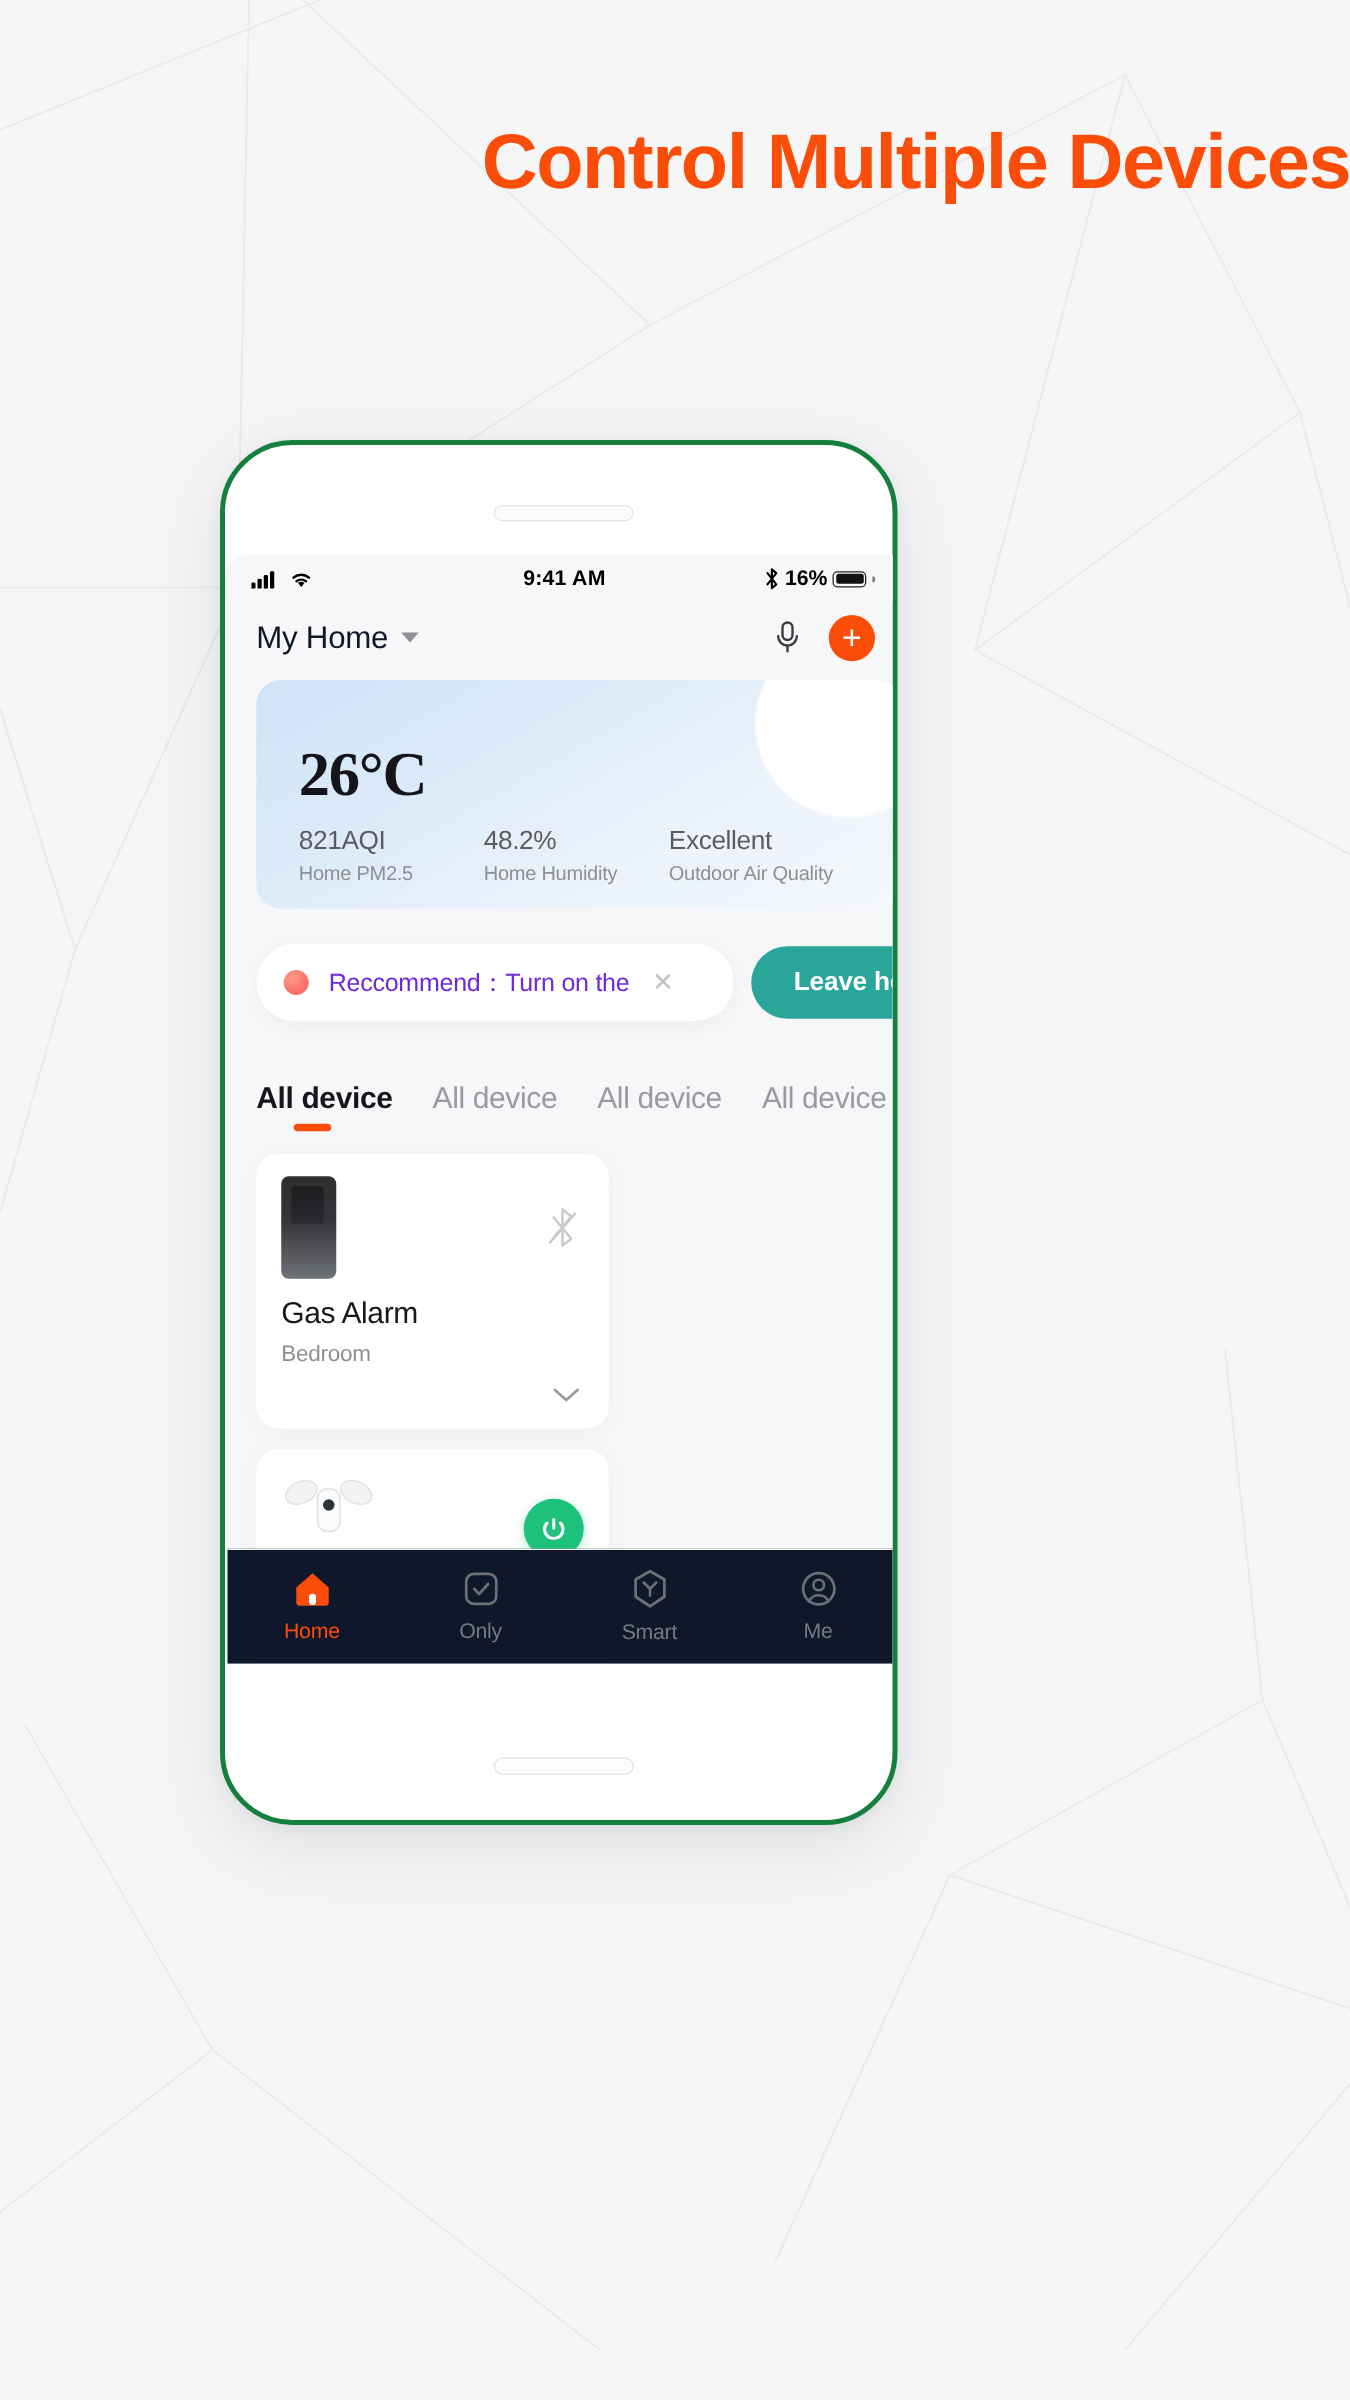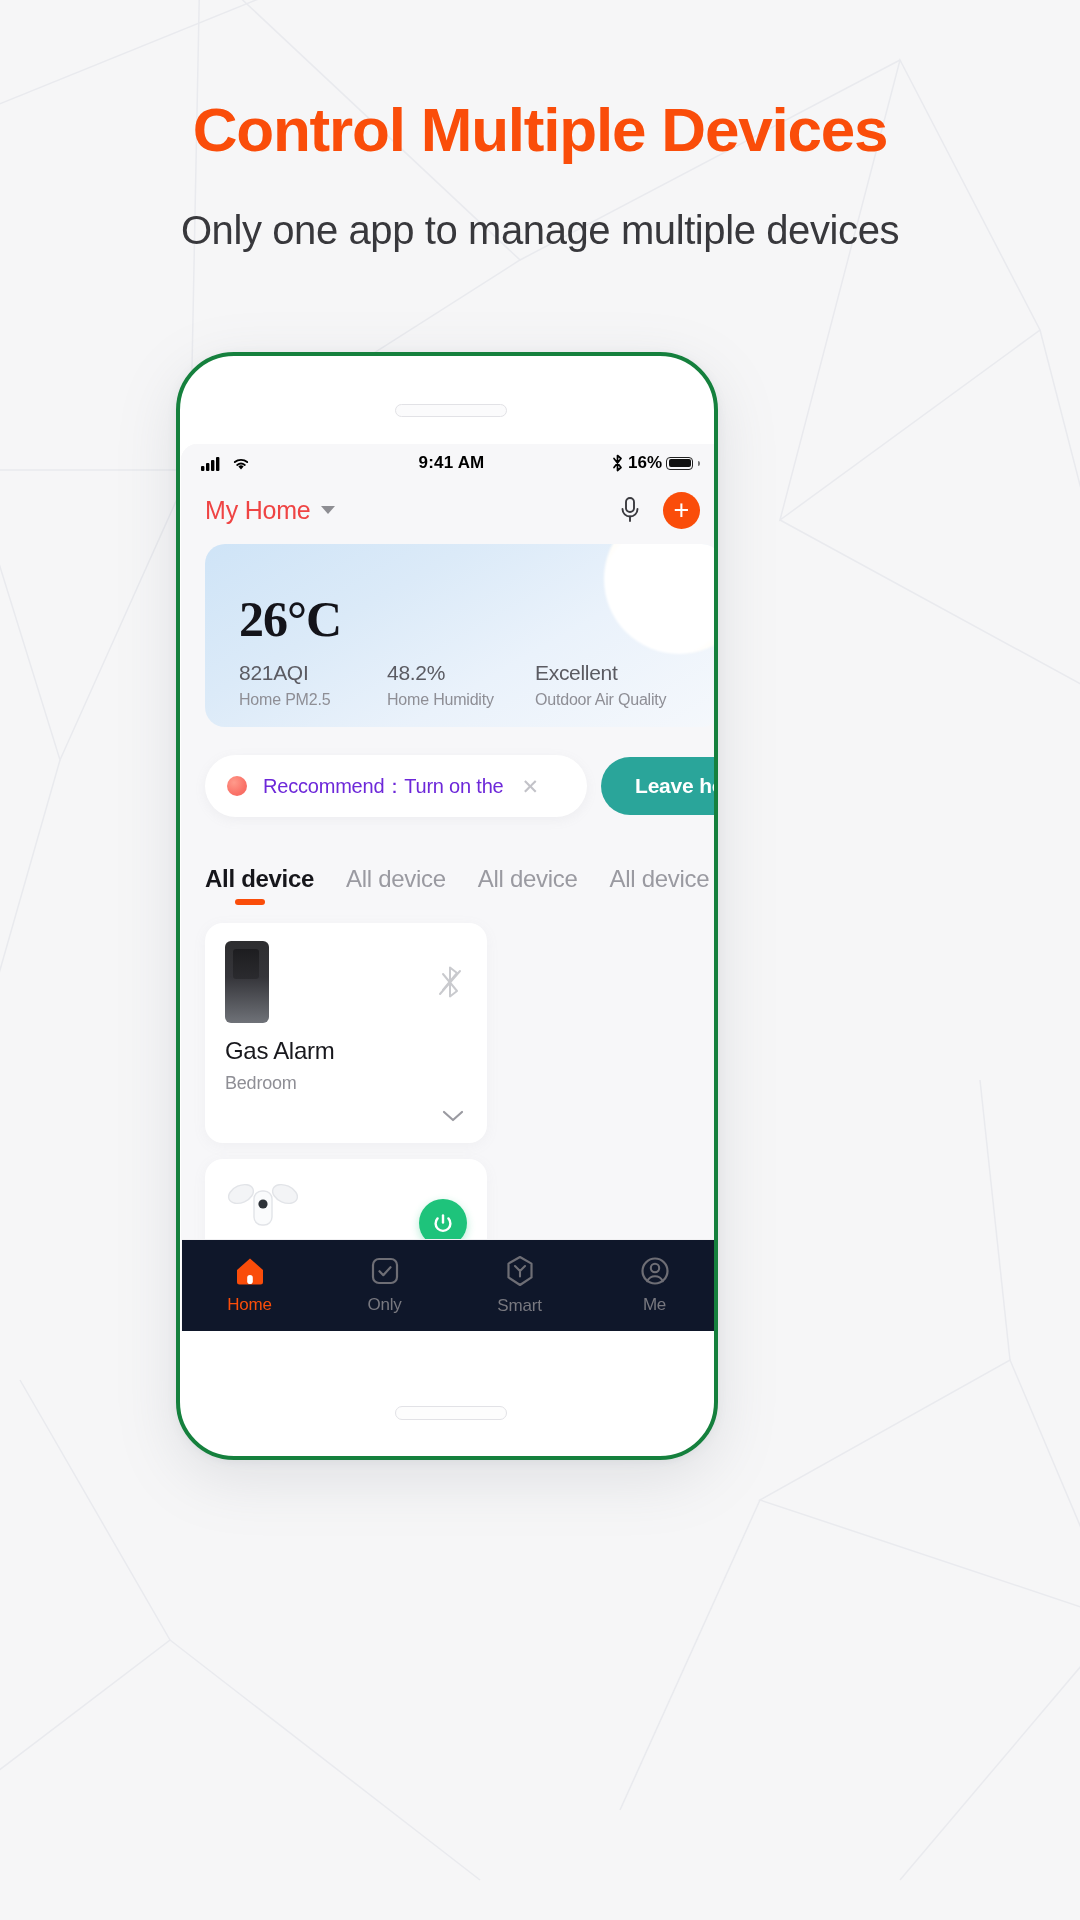--- a/index.html
+++ b/index.html
@@ -8,21 +8,21 @@
     font-family:"Liberation Sans", sans-serif;
     background:#f6f6f7;
     overflow:hidden;
     position:relative;
   }
 
   
   .bg-art { position:absolute; inset:0; z-index:0; pointer-events:none; }
 
   
-  .promo { position:absolute; top:0; left:0; width:1080px; z-index:2; text-align:center; }
+  .promo { position:absolute; top:0; left:0; width:1080px; z-index:2; text-align:right; }
   .promo-title {
     margin-top:96px;
     font-size:62px;
     font-weight:bold;
     letter-spacing:-1.2px;
     color:#fa4d0a;
     line-height:1.1;
   }
   .promo-sub {
     margin-top:44px;
@@ -84,21 +84,21 @@
               font-size:17px; font-weight:600; }
   .battery { width:27px; height:13px; border:1.6px solid #222; border-radius:4px; padding:1.5px; }
   .battery i { display:block; height:100%; width:100%; background:#111; border-radius:2px; }
   .batt-tip { width:2px; height:5px; background:#777; border-radius:0 2px 2px 0; margin-left:1px; }
 
   
   .appheader {
     height:56px; display:flex; align-items:center;
     padding:0 22px 0 24px;
   }
-  .home-name { font-size:25px; color:#ef4444; letter-spacing:-0.2px; }
+  .home-name { font-size:25px; color:#0f172a; letter-spacing:-0.2px; }
   .caret-down {
     width:0;height:0;margin-left:10px;
     border-left:7px solid transparent;border-right:7px solid transparent;
     border-top:8px solid #8e8e93;
   }
   .hdr-actions { margin-left:auto; display:flex; align-items:center; gap:20px; }
   .plus-btn {
     width:37px;height:37px;border-radius:50%;
     background:#fa4d0a; color:#fff; display:flex;
     align-items:center;justify-content:center; font-size:27px; line-height:1; font-weight:300;
@@ -212,21 +212,20 @@
     <path d="M170 1640 L480 1880"></path>
     <path d="M760 1500 L1010 1360 L1120 1620 Z"></path>
     <path d="M1010 1360 L980 1080"></path>
     <path d="M760 1500 L620 1810"></path>
     <path d="M1120 1620 L900 1880"></path>
   </g>
 </svg>
 
 <div class="promo">
   <div class="promo-title">Control Multiple Devices</div>
-  <div class="promo-sub">Only one app to manage multiple devices</div>
 </div>
 
 <div class="phone">
 
   <div class="phone-notch-bar">
     <div class="speaker"></div>
   </div>
 
   <div class="screen">
 

